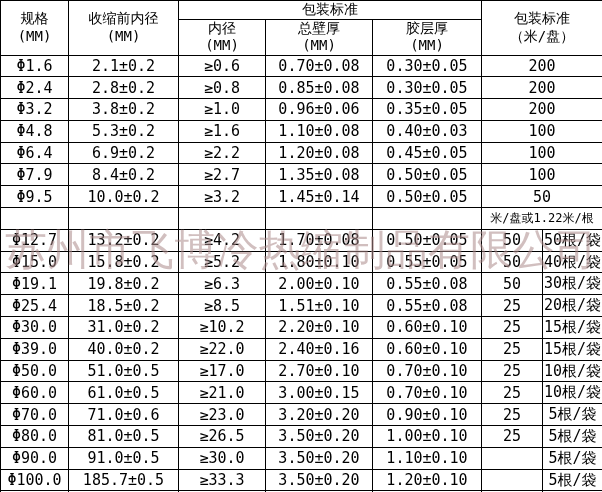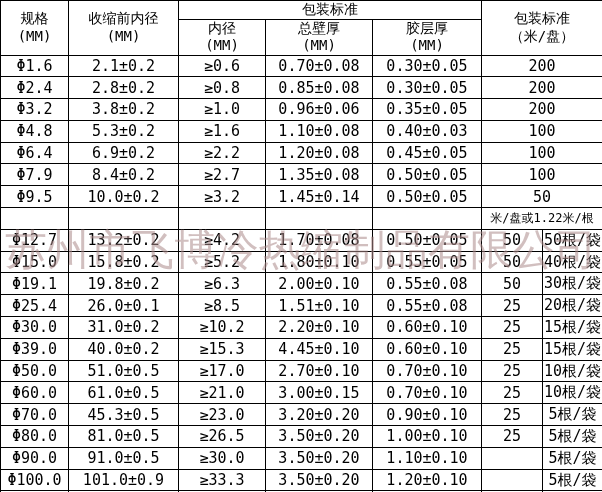--- a/index.html
+++ b/index.html
@@ -191,41 +191,41 @@
         <td>Φ19.1</td>
         <td>19.8±0.2</td>
         <td>≥6.3</td>
         <td>2.00±0.10</td>
         <td>0.55±0.08</td>
         <td>50</td>
         <td>30根/袋</td>
       </tr>
       <tr>
         <td>Φ25.4</td>
-        <td>26.0±0.1</td>
+        <td>18.5±0.2</td>
         <td>≥8.5</td>
         <td>1.51±0.10</td>
         <td>0.55±0.08</td>
         <td>25</td>
         <td>20根/袋</td>
       </tr>
       <tr>
         <td>Φ30.0</td>
         <td>31.0±0.2</td>
         <td>≥10.2</td>
         <td>2.20±0.10</td>
         <td>0.60±0.10</td>
         <td>25</td>
         <td>15根/袋</td>
       </tr>
       <tr>
         <td>Φ39.0</td>
         <td>40.0±0.2</td>
-        <td>≥15.3</td>
-        <td>4.45±0.10</td>
+        <td>≥22.0</td>
+        <td>2.40±0.16</td>
         <td>0.60±0.10</td>
         <td>25</td>
         <td>15根/袋</td>
       </tr>
       <tr>
         <td>Φ50.0</td>
         <td>51.0±0.5</td>
         <td>≥17.0</td>
         <td>2.70±0.10</td>
         <td>0.70±0.10</td>
@@ -236,21 +236,21 @@
         <td>Φ60.0</td>
         <td>61.0±0.5</td>
         <td>≥21.0</td>
         <td>3.00±0.15</td>
         <td>0.70±0.10</td>
         <td>25</td>
         <td>10根/袋</td>
       </tr>
       <tr>
         <td>Φ70.0</td>
-        <td>45.3±0.5</td>
+        <td>71.0±0.6</td>
         <td>≥23.0</td>
         <td>3.20±0.20</td>
         <td>0.90±0.10</td>
         <td>25</td>
         <td>5根/袋</td>
       </tr>
       <tr>
         <td>Φ80.0</td>
         <td>81.0±0.5</td>
         <td>≥26.5</td>
@@ -263,21 +263,21 @@
         <td>Φ90.0</td>
         <td>91.0±0.5</td>
         <td>≥30.0</td>
         <td>3.50±0.20</td>
         <td>1.10±0.10</td>
         <td></td>
         <td>5根/袋</td>
       </tr>
       <tr>
         <td>Φ100.0</td>
-        <td>101.0±0.9</td>
+        <td>185.7±0.5</td>
         <td>≥33.3</td>
         <td>3.50±0.20</td>
         <td>1.20±0.10</td>
         <td></td>
         <td>5根/袋</td>
       </tr>
       <tr>
         <td>Φ120.0</td>
         <td>121.0±0.5</td>
         <td>≥40.0</td>

